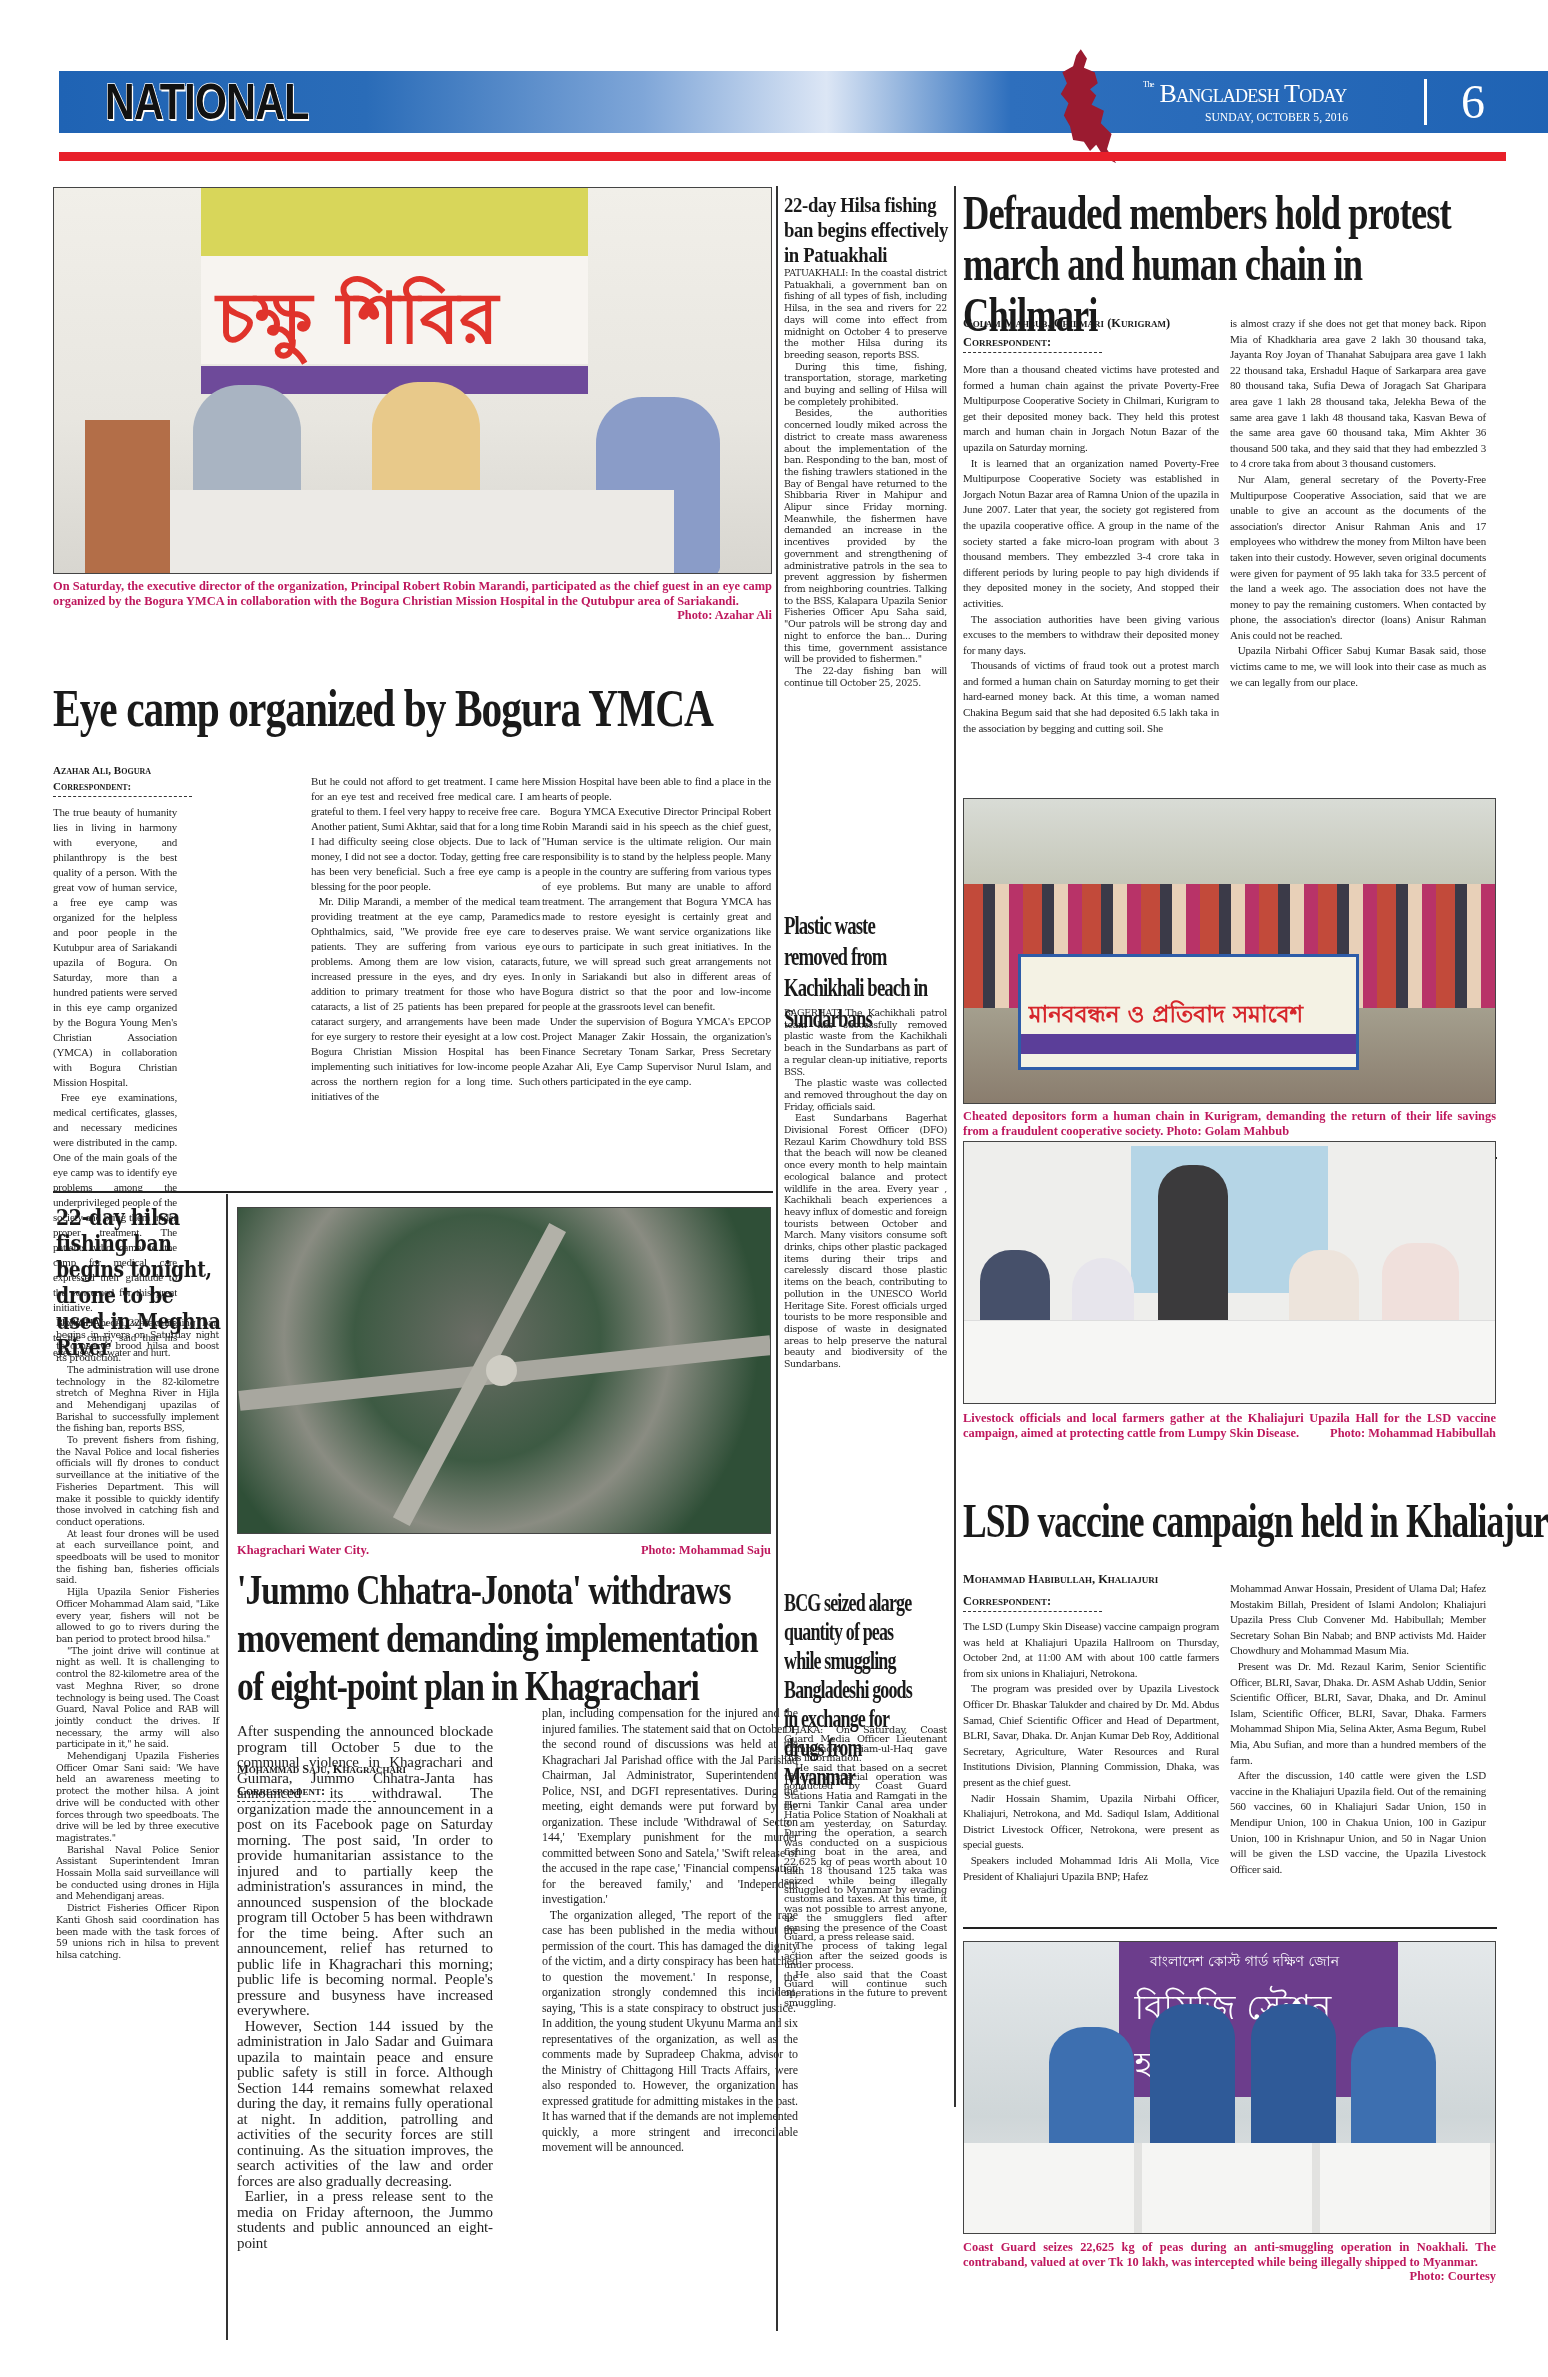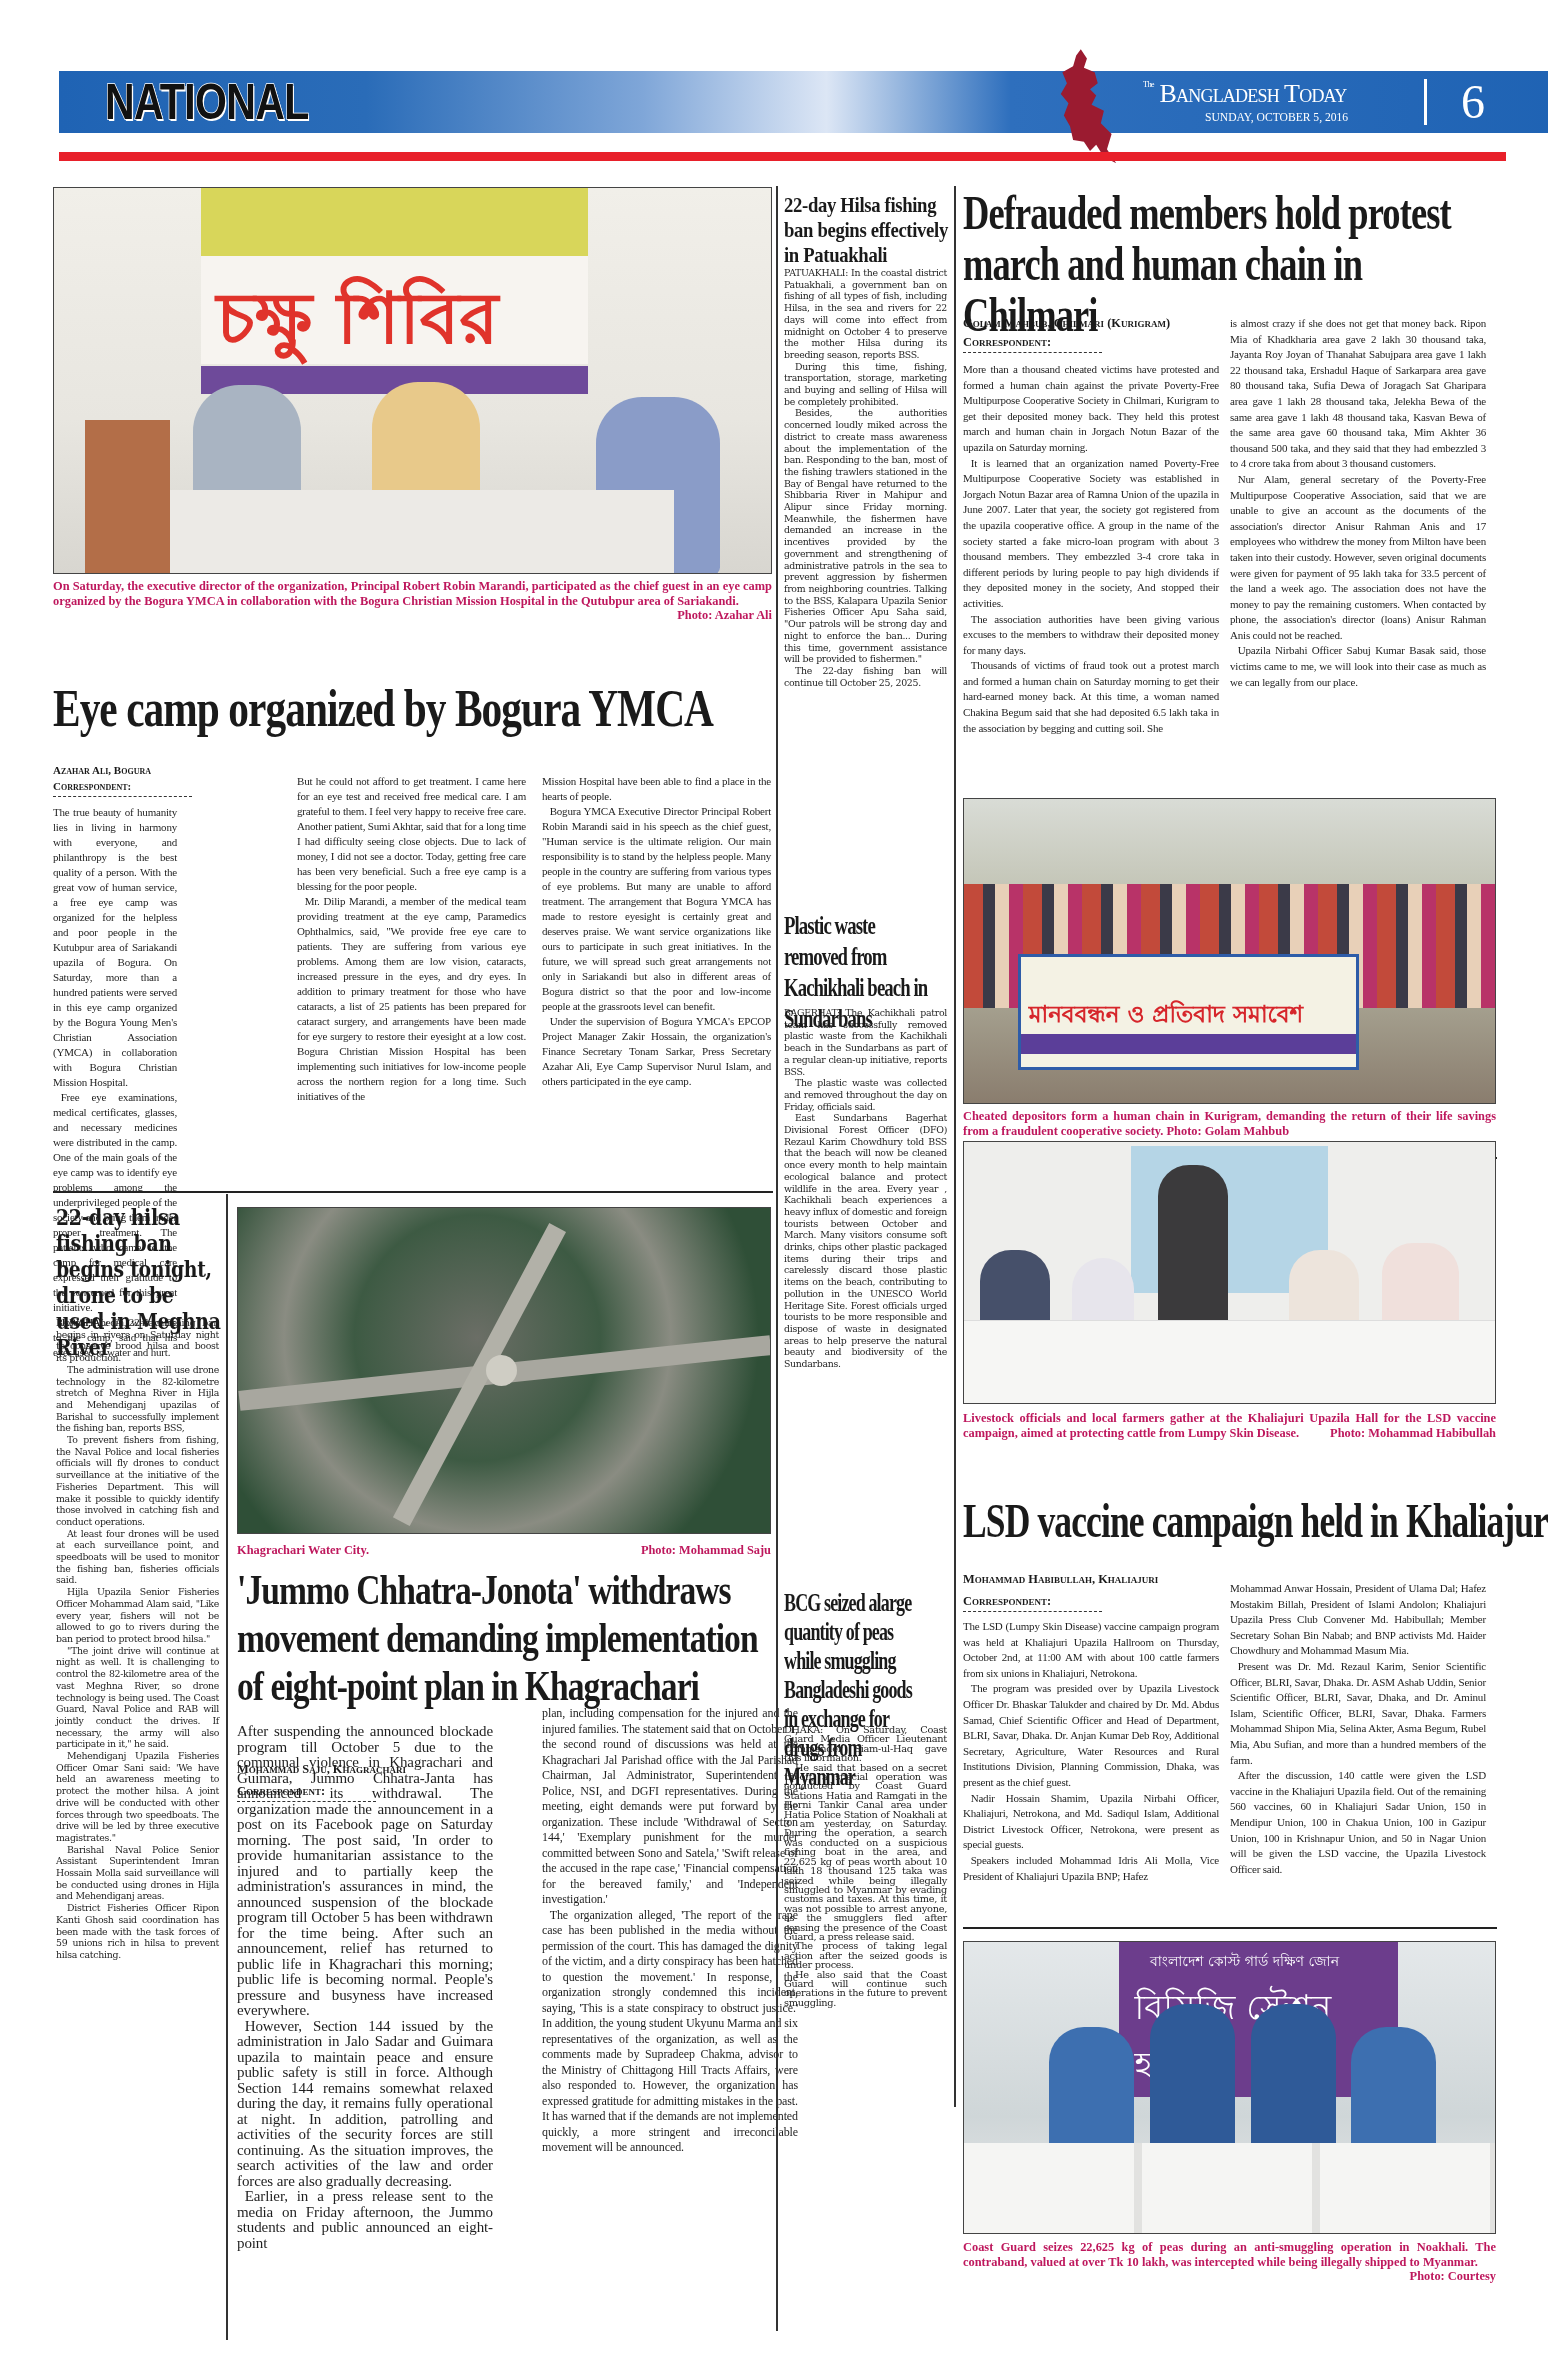--- a/index.html
+++ b/index.html
@@ -76,21 +76,21 @@
   <h1 class="headline" style="left:53px; top:681px; font-size:53px; line-height:54px; transform: scaleX(0.78); white-space:nowrap;">Eye camp organized by Bogura YMCA</h1>
   <div class="byline" style="left:53px; top:763px; width:124px; font-size:11px;">
     <span>Azahar Ali, Bogura Correspondent:</span>
     <span class="dash"></span>
   </div>
   <div class="body-col" style="left:53px; top:805px; width:124px;">
     <p>The true beauty of humanity lies in living in harmony with everyone, and philanthropy is the best quality of a person. With the great vow of human service, a free eye camp was organized for the helpless and poor people in the Kutubpur area of Sariakandi upazila of Bogura. On Saturday, more than a hundred patients were served in this eye camp organized by the Bogura Young Men's Christian Association (YMCA) in collaboration with Bogura Christian Mission Hospital.</p>
     <p>Free eye examinations, medical certificates, glasses, and necessary medicines were distributed in the camp. One of the main goals of the eye camp was to identify eye problems among the underprivileged people of the society and bring them under proper treatment. The patients who came to the camp for medical care expressed their gratitude to the concerned for this great initiative.</p>
     <p>Joynal Abedin, who came to the camp, said that his eyes used to water and hurt.</p>
   </div>
-  <div class="body-col" style="left:297px; top:774px; width:229px;">
+  <div class="body-col" style="left:311px; top:774px; width:229px;">
     <p>But he could not afford to get treatment. I came here for an eye test and received free medical care. I am grateful to them. I feel very happy to receive free care. Another patient, Sumi Akhtar, said that for a long time I had difficulty seeing close objects. Due to lack of money, I did not see a doctor. Today, getting free care has been very beneficial. Such a free eye camp is a blessing for the poor people.</p>
     <p>Mr. Dilip Marandi, a member of the medical team providing treatment at the eye camp, Paramedics Ophthalmics, said, "We provide free eye care to patients. They are suffering from various eye problems. Among them are low vision, cataracts, increased pressure in the eyes, and dry eyes. In addition to primary treatment for those who have cataracts, a list of 25 patients has been prepared for cataract surgery, and arrangements have been made for eye surgery to restore their eyesight at a low cost. Bogura Christian Mission Hospital has been implementing such initiatives for low-income people across the northern region for a long time. Such initiatives of the</p>
   </div>
   <div class="body-col" style="left:542px; top:774px; width:229px;">
     <p>Mission Hospital have been able to find a place in the hearts of people.</p>
     <p>Bogura YMCA Executive Director Principal Robert Robin Marandi said in his speech as the chief guest, "Human service is the ultimate religion. Our main responsibility is to stand by the helpless people. Many people in the country are suffering from various types of eye problems. But many are unable to afford treatment. The arrangement that Bogura YMCA has made to restore eyesight is certainly great and deserves praise. We want service organizations like ours to participate in such great initiatives. In the future, we will spread such great arrangements not only in Sariakandi but also in different areas of Bogura district so that the poor and low-income people at the grassroots level can benefit.</p>
     <p>Under the supervision of Bogura YMCA's EPCOP Project Manager Zakir Hossain, the organization's Finance Secretary Tonam Sarkar, Press Secretary Azahar Ali, Eye Camp Supervisor Nurul Islam, and others participated in the eye camp.</p>
   </div>
 </article>
 

